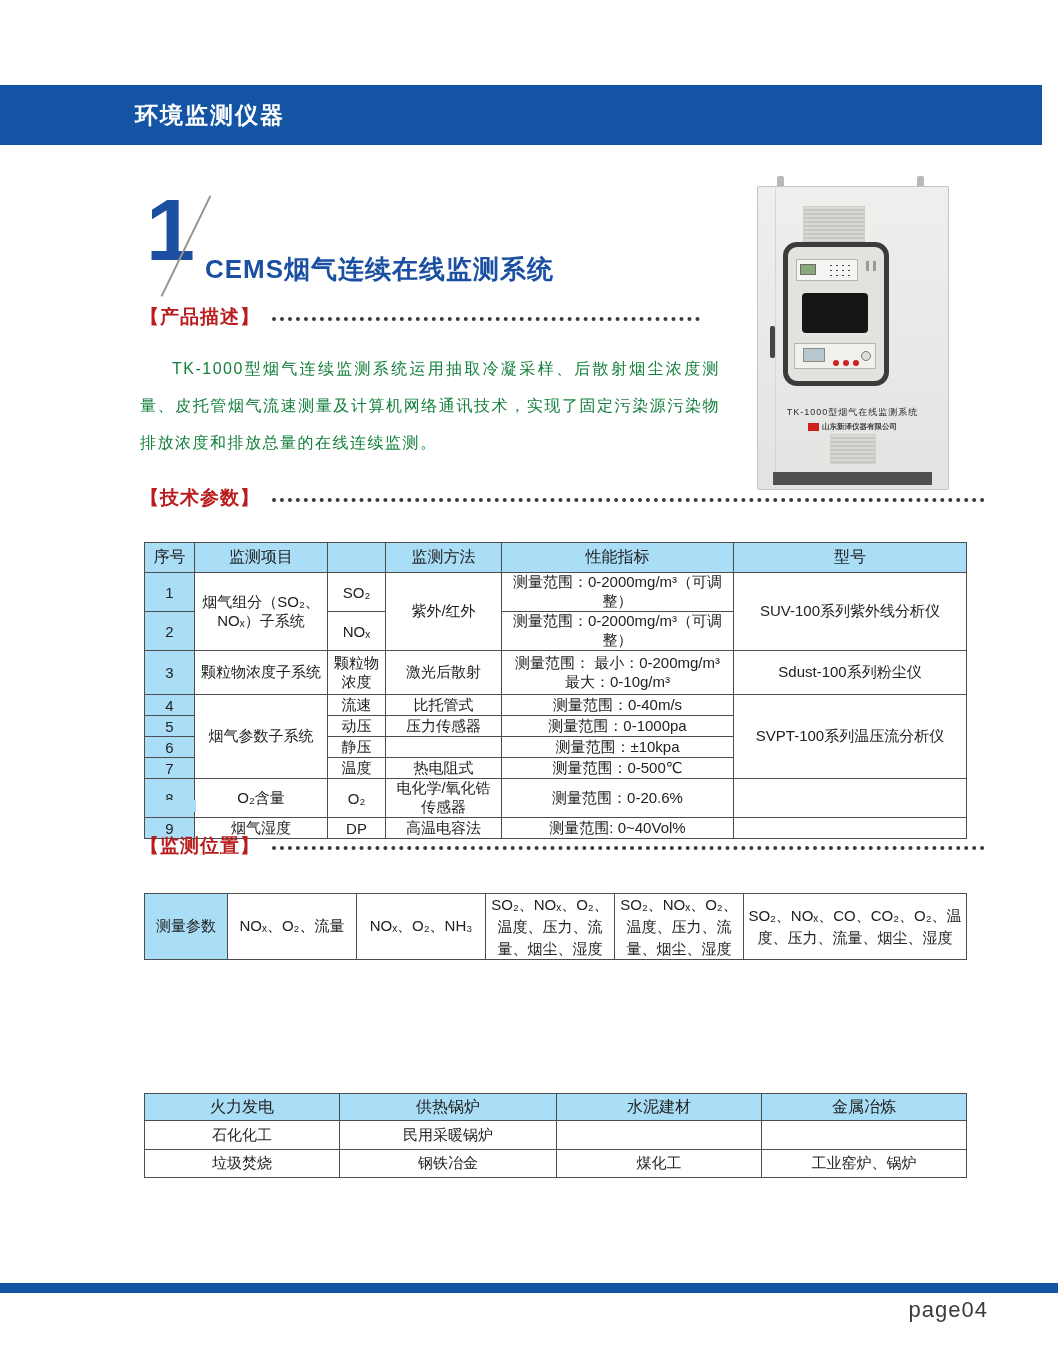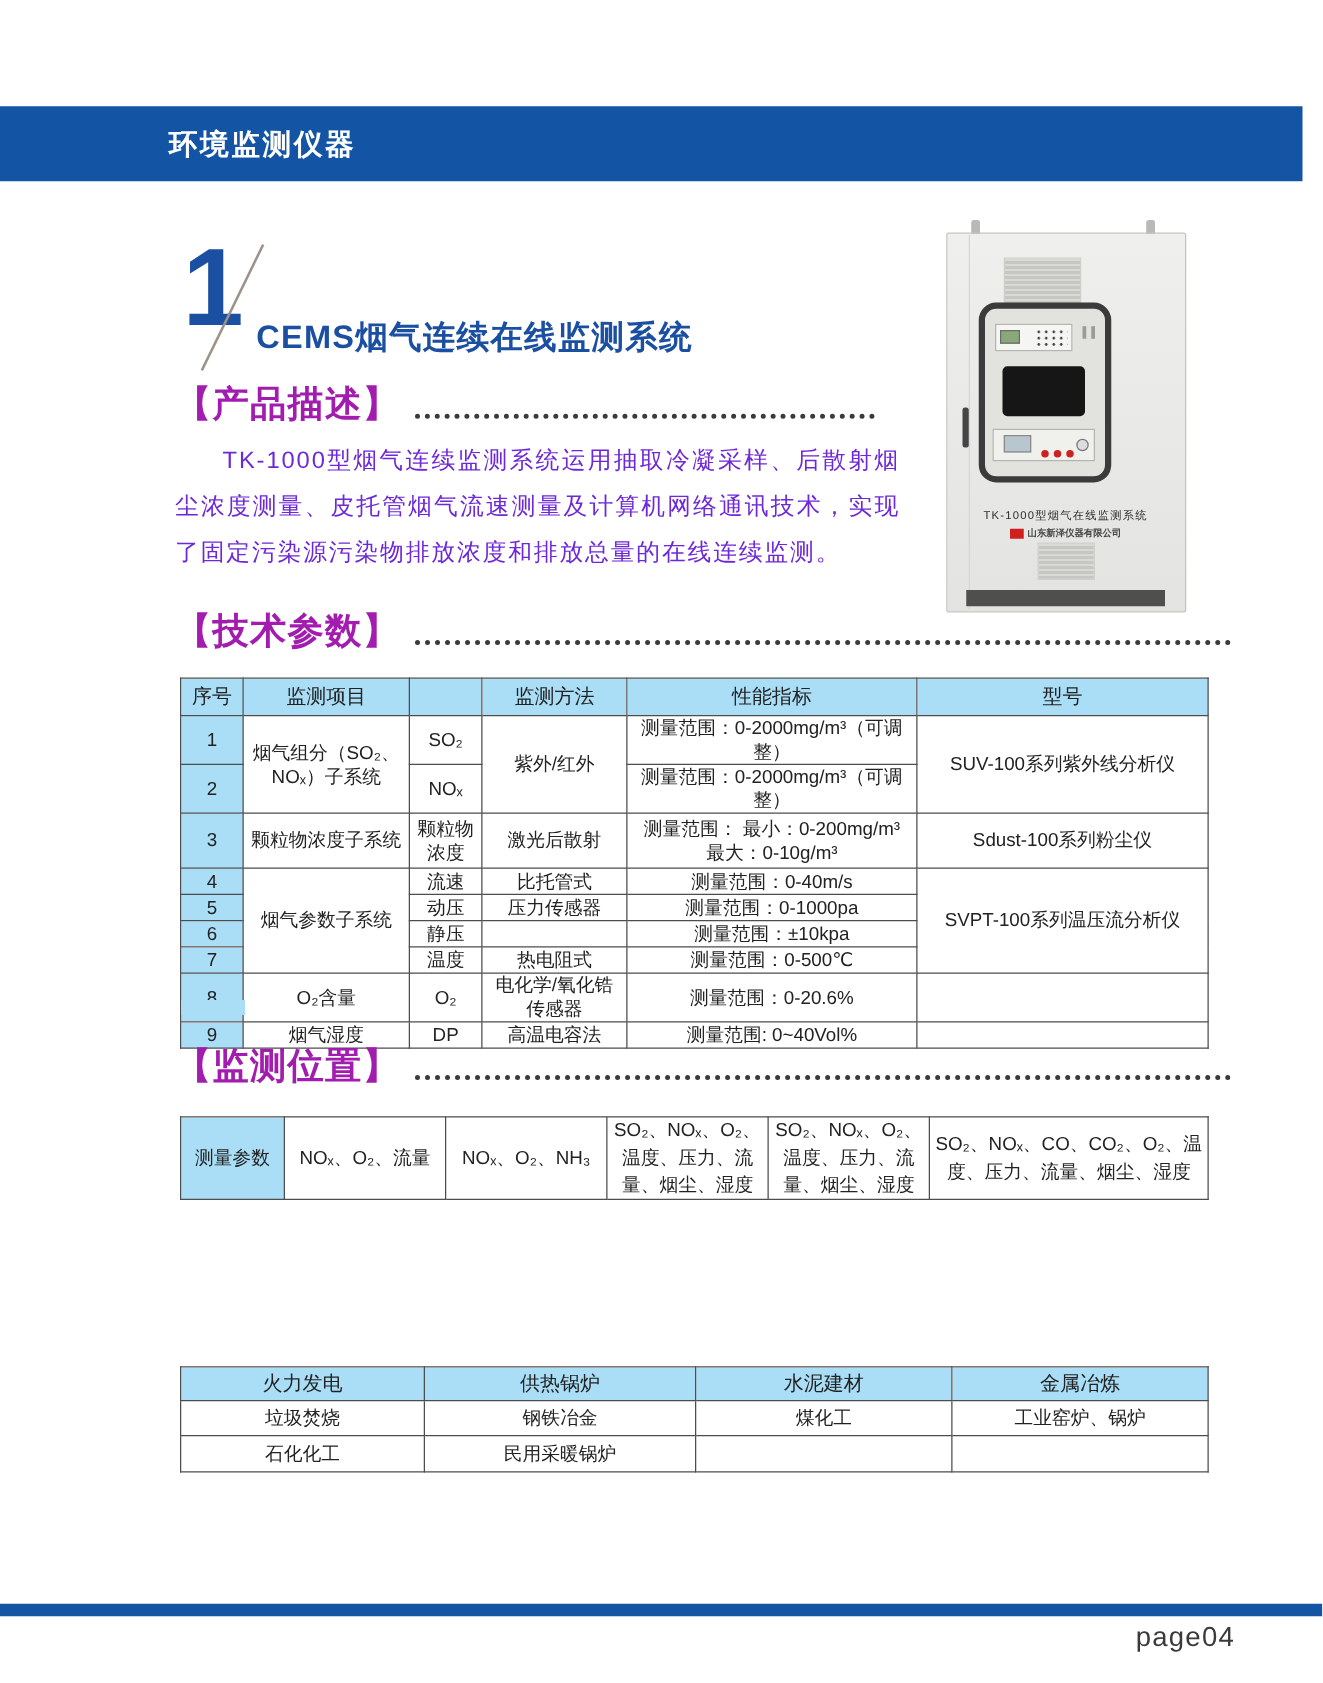--- a/index.html
+++ b/index.html
@@ -15,26 +15,26 @@
   .botbar { position:absolute; left:0; top:1283px; width:1058px; height:10px; background:#1355a4; }
   .pagenum { position:absolute; right:70px; top:1297px; font-size:22px; color:#3a3a3a; letter-spacing:1px; }
 
   
   .big-num { position:absolute; left:146px; top:186px; font-size:88px; font-weight:800; color:#1b4fa1; line-height:1; }
   .slash { position:absolute; left:185px; top:190px; width:2px; height:112px; background:#9d9288; transform:rotate(26deg); }
   .title-text { position:absolute; left:205px; top:238px; font-size:26px; font-weight:bold; color:#1b4fa1; letter-spacing:1px;margin-top:14px; }
 
   
   .sec { position:absolute; display:flex; align-items:flex-end; }
-  .sec-h { color:#a21caf; font-size:29px; font-weight:bold; letter-spacing:1px; white-space:nowrap; }
+  .sec-h { color:#b91c1c; font-size:19px; font-weight:bold; letter-spacing:1px; white-space:nowrap; }
   .dots { flex:1; border-bottom:4px dotted #3a3a3a; margin:0 0 9px 12px; }
 
   
-  .para { position:absolute; left:140px; top:350px; width:580px; font-size:19px; line-height:37px;
-          color:#6d28d9; text-align:justify; text-indent:2em; letter-spacing:1.5px; }
+  .para { position:absolute; left:140px; top:350px; width:580px; font-size:16px; line-height:37px;
+          color:#15803d; text-align:justify; text-indent:2em; letter-spacing:1.5px; }
 
   
   table.t { position:absolute; border-collapse:collapse; table-layout:fixed; background:#fff; }
   .t th, .t td { border:1px solid #4d4d4d; text-align:center; vertical-align:middle;
                  font-weight:normal; color:#222; padding:0 3px; overflow:hidden; }
   .t th { font-size:16px; }
   .t td { font-size:15px; }
   .bgb { background:#a9def6; }
   .sm { font-size:11.5px; letter-spacing:0; }
   .pm { font-size:14px; line-height:1.45; letter-spacing:0; }
@@ -247,31 +247,31 @@
         <col style="width:205px">
         <col style="width:205px">
       </colgroup>
     <tbody>
         <tr style="height:27px">
       <th class="bgb">火力发电</th>
       <th class="bgb">供热锅炉</th>
       <th class="bgb">水泥建材</th>
       <th class="bgb">金属冶炼</th>
     </tr>
+    <tr style="height:29px">
+      <td>石化化工</td>
+      <td>民用采暖锅炉</td>
+      <td></td>
+      <td></td>
+    </tr>
     <tr style="height:28px">
       <td>垃圾焚烧</td>
       <td>钢铁冶金</td>
       <td>煤化工</td>
       <td>工业窑炉、锅炉</td>
     </tr>
-    <tr style="height:29px">
-      <td>石化化工</td>
-      <td>民用采暖锅炉</td>
-      <td></td>
-      <td></td>
-    </tr>
   </tbody>
     </table>
 
   <div class="botbar"></div>
   <div class="pagenum">page04</div>
 
 </div>
 
 </body></html>

